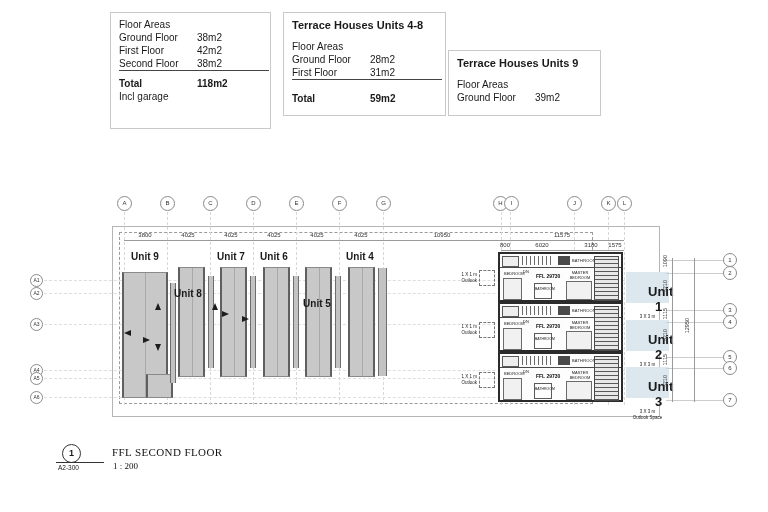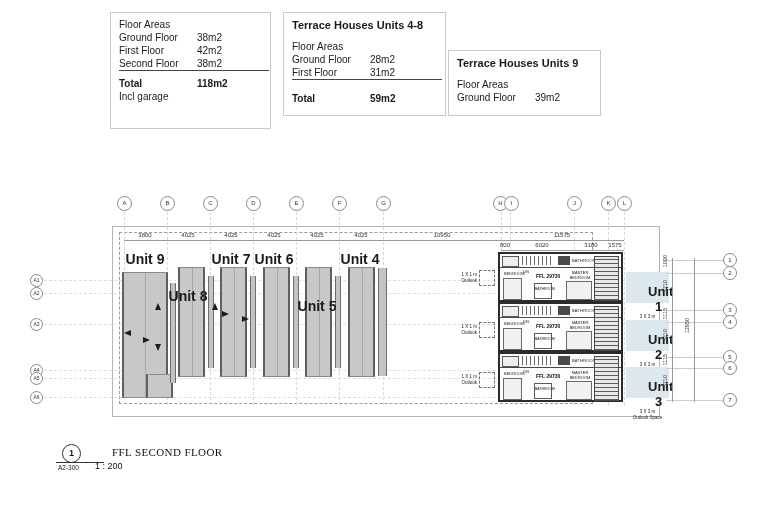--- a/index.html
+++ b/index.html
@@ -21,21 +21,21 @@
   .hgrid{position:absolute;height:0;border-top:1px dashed #dedede;}
   .gcirc{position:absolute;border:1px solid #8a8a8a;border-radius:50%;background:#fff;
          text-align:center;color:#333;box-sizing:border-box;}
   .gcirc.top{width:15px;height:15px;font-size:6px;line-height:13px;}
   .gcirc.left{width:13px;height:13px;font-size:5px;line-height:11px;}
   .gcirc.right{width:14px;height:14px;font-size:6px;line-height:12px;}
   .dimline{position:absolute;height:0;border-top:1px solid #9a9a9a;}
   .vdimline{position:absolute;width:0;border-left:1px solid #9a9a9a;}
   .dimtext{position:absolute;font-size:6px;color:#333;transform:translateX(-50%);white-space:nowrap;}
   .vdim{position:absolute;writing-mode:vertical-rl;transform:rotate(180deg);font-size:5.5px;color:#333;}
-  .unitname{position:absolute;font-size:14px;font-weight:bold;transform:translateX(-50%);white-space:nowrap;}
+  .unitname{position:absolute;font-size:10px;font-weight:bold;transform:translateX(-50%);white-space:nowrap;}
   .rlead{position:absolute;height:0;border-top:1px solid #cccccc;}
   
   .roof{position:absolute;background:#c8c8c8;border-left:2px solid #5f5f5f;border-right:2px solid #5f5f5f;
         border-top:1px solid #8a8a8a;border-bottom:1px solid #8a8a8a;box-sizing:border-box;}
   .roof .mid{position:absolute;left:50%;top:0;bottom:0;width:0;border-left:1px solid #a8a8a8;}
   .roofn{position:absolute;background:#c3c3c3;border-left:1px solid #6e6e6e;border-right:1px solid #6e6e6e;box-sizing:border-box;}
   .arr{position:absolute;width:0;height:0;}
   .arr.up{border-left:3px solid transparent;border-right:3px solid transparent;border-bottom:7px solid #1c1c1c;}
   .arr.down{border-left:3px solid transparent;border-right:3px solid transparent;border-top:7px solid #1c1c1c;}
   .arr.left{border-top:3px solid transparent;border-bottom:3px solid transparent;border-right:7px solid #1c1c1c;}
@@ -63,21 +63,21 @@
   .ollbl{position:absolute;width:32px;text-align:right;font-size:4.5px;line-height:5.5px;color:#222;}
   .bluebox{position:absolute;left:626px;width:43px;height:31px;background:#dce7ee;text-align:center;}
   .bluebox .bn{font-size:13px;font-weight:bold;margin-top:12px;padding-left:22px;}
   .bluebox .bs{font-size:4.5px;line-height:5.5px;}
   
   .tb-circle{position:absolute;left:62px;top:444px;width:19px;height:19px;border:1.2px solid #333;
              border-radius:50%;text-align:center;font-size:9px;font-weight:bold;line-height:17px;box-sizing:border-box;}
   .tb-line{position:absolute;left:56px;top:462px;width:48px;border-top:1px solid #333;}
   .tb-ref{position:absolute;left:58px;top:464px;font-size:6.5px;color:#222;}
   .tb-title{position:absolute;left:112px;top:446px;font-size:11px;letter-spacing:.4px;color:#111;font-family:Liberation Serif, serif;}
-  .tb-scale{position:absolute;left:95px;top:461px;font-size:9px;color:#111;}
+  .tb-scale{position:absolute;left:113px;top:461px;font-size:9px;color:#111;font-family:Liberation Serif, serif;}
 </style>
 </head>
 <body>
 
 <div id="sheet">
 
   <div class="ibox" style="left:110px;top:12px;width:161px;height:117px;">
     <div class="sec">Floor Areas</div>
     <div class="irow"><span>Ground Floor</span><span class="val">38m2</span></div>
     <div class="irow"><span>First Floor</span><span class="val">42m2</span></div>

